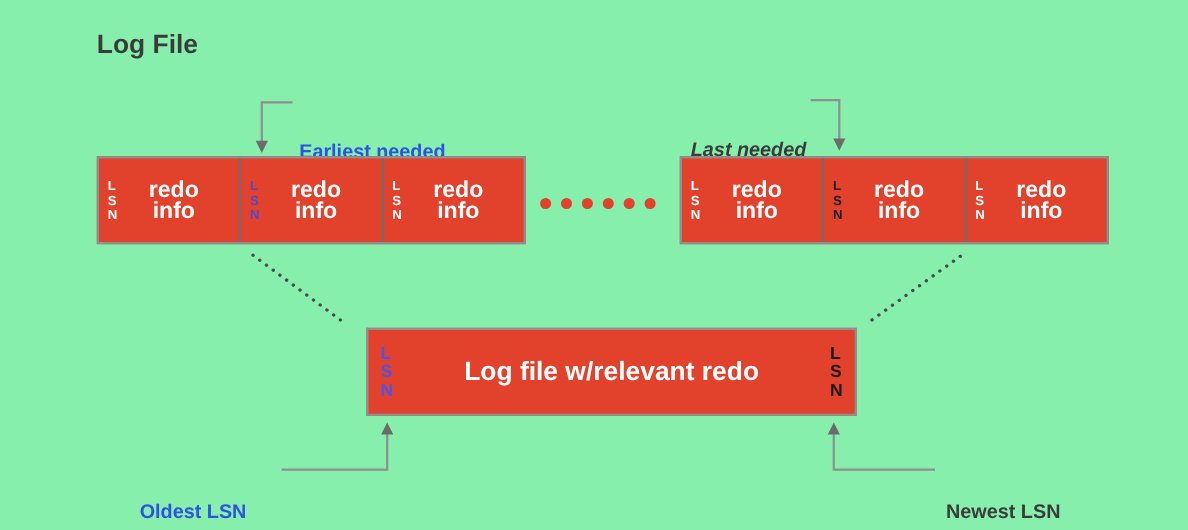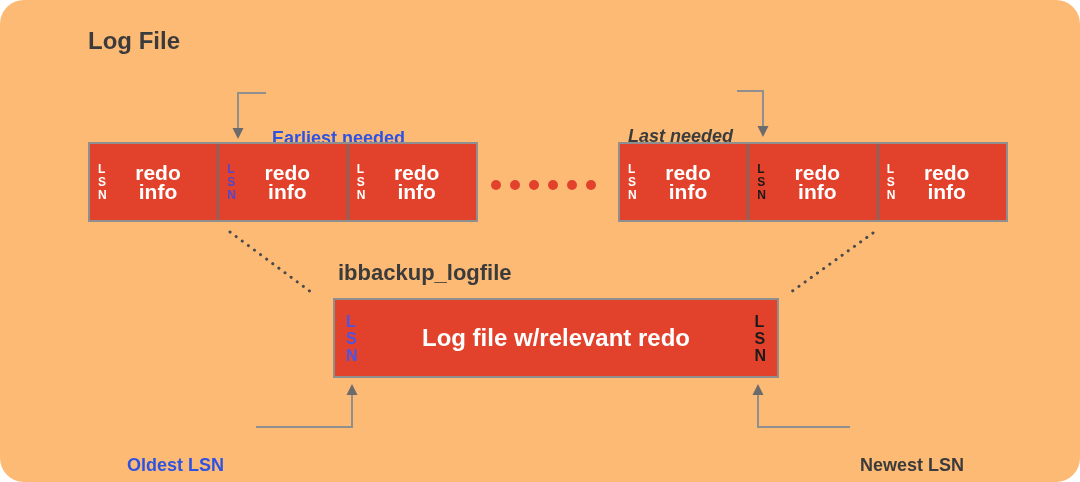--- a/index.html
+++ b/index.html
@@ -3,21 +3,21 @@
 <meta charset="utf-8">
 <style>
   :root{
     --bar_red:#E2422B; --bar_border:#8F8F8F; --segment_divider:#6E6E6E;
     --label_blue:#2E52E2; --lsn_blue_top:#5148CE; --lsn_blue_bottom:#4A55E8;
     --text_dark:#3B3B3B; --text_black:#1A1A1A; --text_white:#FFFFFF;
     --arrow_gray:#8F8F8F; --arrowhead_gray:#6B6B6B; --dotted_gray:#4A4A4A;
   }
   html,body{margin:0;padding:0;background:#FFFFFF;}
   body{font-family:"Liberation Sans","DejaVu Sans",sans-serif;}
-  .canvas{position:relative;width:1080px;height:482px;background:#fdba74;overflow:hidden;border-radius:24px;}
+  .canvas{position:relative;width:1080px;height:482px;background:#86efac;overflow:hidden;}
 
   .page-title{position:absolute;left:88px;top:27px;font-size:24px;font-weight:bold;color:var(--text_dark);}
 
   .callout{position:absolute;font-size:18px;font-weight:bold;line-height:20px;white-space:pre-line;margin-top:44px;}
   .callout.earliest{left:272px;top:84px;color:var(--label_blue);}
   .callout.last{right:347px;top:82px;color:var(--text_dark);text-align:left;font-style:italic;}
   .callout.oldest{left:127px;top:410px;color:var(--label_blue);line-height:22px;}
   .callout.newest{left:860px;top:410px;color:var(--text_dark);line-height:22px;}
 
   .bar{position:absolute;background:var(--bar_red);border:2px solid var(--bar_border);box-sizing:border-box;display:flex;}
@@ -112,21 +112,20 @@
     </div>
     <div class="segment">
       <span class="lsn" data-color="white">L
 S
 N</span>
       <span class="redo">redo
 info</span>
     </div>
   </div>
 
-  <div class="ibb-title">ibbackup_logfile</div>
   <div class="bar bottom">
     <span class="lsn-big" data-color="blue">L
 S
 N</span>
     <span class="bottom-label">Log file w/relevant redo</span>
     <span class="lsn-big" data-color="black">L
 S
 N</span>
   </div>
 

